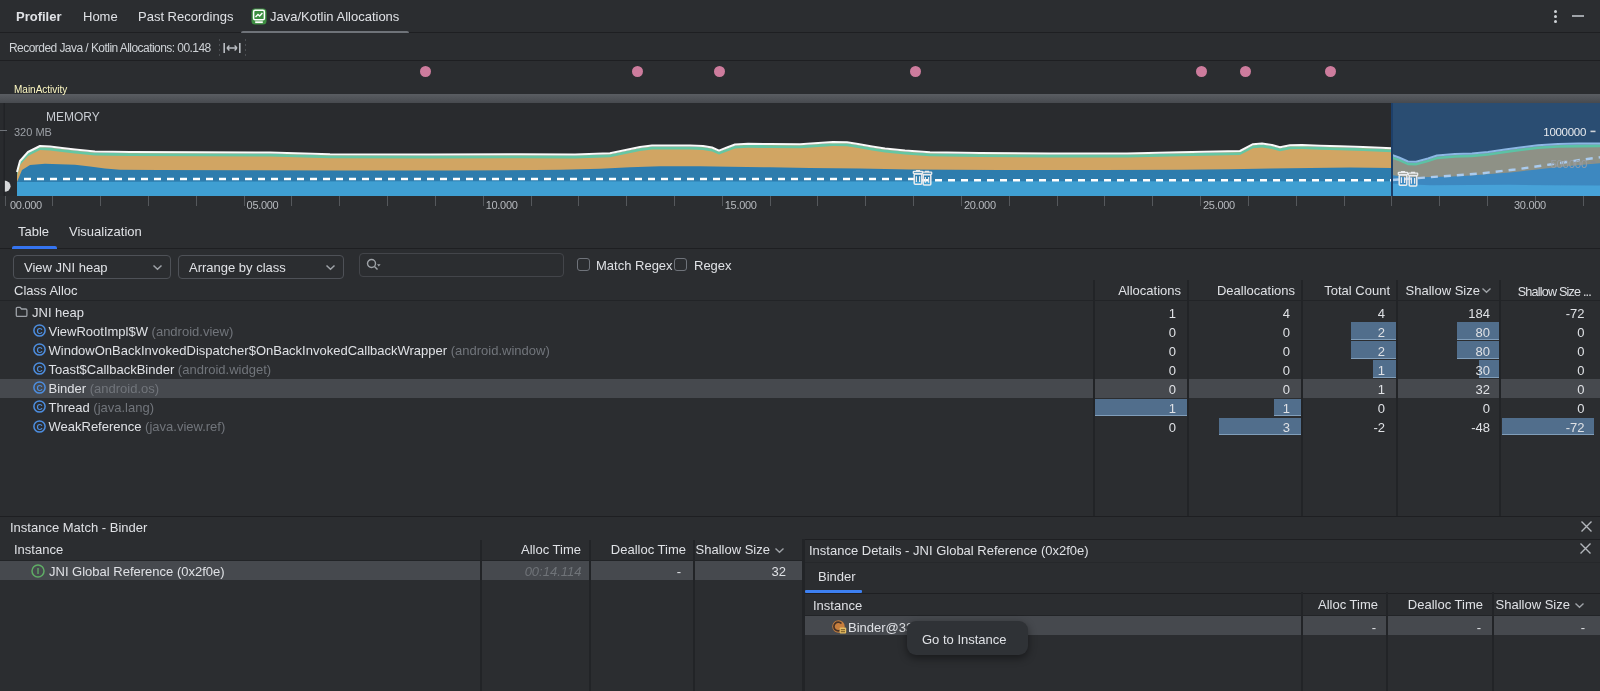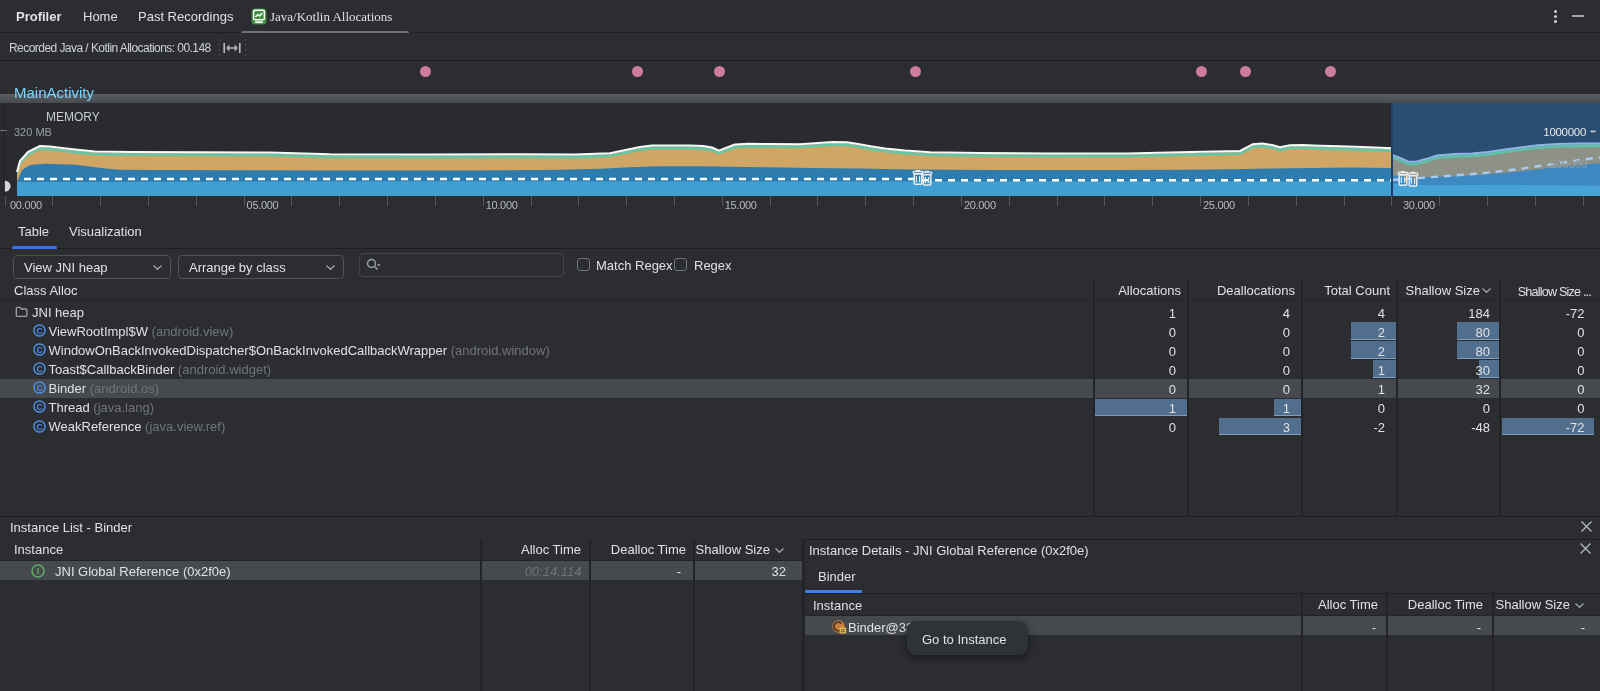--- a/index.html
+++ b/index.html
@@ -24,21 +24,21 @@
   <div class="abs t13" style="left:16px;top:10px;font-weight:bold;">Profiler</div>
   <div class="abs t13" style="left:83px;top:10px;">Home</div>
   <div class="abs t13" style="left:138px;top:10px;">Past Recordings</div>
 
   <svg class="abs" style="left:251px;top:8px;" width="16" height="17" viewBox="0 0 16 17">
     <rect x="0.5" y="0.5" width="15" height="16" rx="3.5" fill="#3d8e41"></rect>
     <rect x="2.6" y="2.2" width="10.8" height="9.6" rx="1.6" fill="none" stroke="#fff" stroke-width="1.5"></rect>
     <path d="M4.5 9 L7 6.5 L8.6 8 L11.4 5" fill="none" stroke="#fff" stroke-width="1.4"></path>
     <path d="M4.2 14.2 h7.6" stroke="#fff" stroke-width="1.8"></path>
   </svg>
-  <div class="abs t13" style="left:270px;top:10px;font-family:Liberation Serif, serif;">Java/Kotlin Allocations</div>
+  <div class="abs t13" style="left:270px;top:10px;">Java/Kotlin Allocations</div>
   <div class="abs" style="left:241px;top:31px;width:168px;height:3px;background:#6f7379;border-radius:2px 2px 0 0;"></div>
 
   <div class="abs" style="left:1554px;top:10px;width:3px;height:3px;border-radius:50%;background:#ced2d6;"></div>
   <div class="abs" style="left:1554px;top:15px;width:3px;height:3px;border-radius:50%;background:#ced2d6;"></div>
   <div class="abs" style="left:1554px;top:20px;width:3px;height:3px;border-radius:50%;background:#ced2d6;"></div>
   <div class="abs" style="left:1572px;top:15px;width:12px;height:2px;background:#9fa3a8;"></div>
 
   <div class="abs" style="left:0;top:33px;width:1600px;height:28px;background:#2b2d30;border-bottom:1px solid #1e1f22;"></div>
   <div class="abs t12" style="left:9px;top:42px;color:#ced2d6;letter-spacing:-0.55px;">Recorded Java / Kotlin Allocations: 00.148</div>
   <div class="abs" style="left:219px;top:39px;width:1px;height:18px;background:repeating-linear-gradient(#4a4d51 0 2px, transparent 2px 5px);"></div>
@@ -52,21 +52,21 @@
 
   <div class="abs" style="left:420px;top:66px;width:11px;height:11px;border-radius:50%;background:#cd7c9d;"></div>
   <div class="abs" style="left:632px;top:66px;width:11px;height:11px;border-radius:50%;background:#cd7c9d;"></div>
   <div class="abs" style="left:714px;top:66px;width:11px;height:11px;border-radius:50%;background:#cd7c9d;"></div>
   <div class="abs" style="left:910px;top:66px;width:11px;height:11px;border-radius:50%;background:#cd7c9d;"></div>
   <div class="abs" style="left:1196px;top:66px;width:11px;height:11px;border-radius:50%;background:#cd7c9d;"></div>
   <div class="abs" style="left:1240px;top:66px;width:11px;height:11px;border-radius:50%;background:#cd7c9d;"></div>
   <div class="abs" style="left:1325px;top:66px;width:11px;height:11px;border-radius:50%;background:#cd7c9d;"></div>
 
   <div class="abs" style="left:0;top:94px;width:1600px;height:9px;background:linear-gradient(#5a5d62,#474a4f);"></div>
-  <div class="abs" style="left:14px;top:85px;color:#7dd3fc;font-size:15px;line-height:1;white-space:nowrap;">MainActivity</div>
+  <div class="abs" style="left:14px;top:85px;color:#fef9c3;font-size:10px;line-height:1;white-space:nowrap;">MainActivity</div>
 
   <div id="chartwrap" class="abs" style="left:0;top:103px;width:1600px;height:94px;background:#292b2e;">
       <svg width="1600" height="94" viewBox="0 0 1600 94" style="display:block">
   <polygon points="17.0,70.0 20.0,59.0 28.0,50.0 40.0,44.0 50.0,44.5 62.0,46.0 75.0,47.5 95.0,49.5 130.0,50.0 200.0,50.3 270.0,50.6 330.0,52.3 430.0,52.6 520.0,52.2 575.0,52.4 610.0,51.3 640.0,45.0 652.0,43.5 668.0,43.6 690.0,43.6 703.0,44.0 712.0,45.5 719.0,48.6 727.0,45.5 735.0,42.5 748.0,41.7 770.0,42.0 800.0,42.2 833.0,40.0 847.0,40.3 858.0,42.0 872.0,44.5 885.0,46.6 905.0,48.5 930.0,50.2 980.0,51.0 1050.0,51.4 1127.0,51.6 1180.0,50.3 1240.0,49.0 1253.0,42.2 1262.0,41.4 1272.0,43.0 1280.0,45.3 1290.0,43.2 1302.0,43.0 1320.0,43.8 1340.0,44.3 1363.0,45.0 1392.0,46.2 1392.0,93.5 17.0,93.5" fill="#3f9fd2"></polygon>
   <polygon points="17.0,79.0 400.0,78.2 800.0,78.6 1100.0,78.2 1392.0,78.3 1392.0,93.5 17.0,93.5" fill="#3f9fd2"></polygon>
   <polygon points="17.0,70.0 20.0,59.0 28.0,50.0 40.0,44.0 50.0,44.5 62.0,46.0 75.0,47.5 95.0,49.5 130.0,50.0 200.0,50.3 270.0,50.6 330.0,52.3 430.0,52.6 520.0,52.2 575.0,52.4 610.0,51.3 640.0,45.0 652.0,43.5 668.0,43.6 690.0,43.6 703.0,44.0 712.0,45.5 719.0,48.6 727.0,45.5 735.0,42.5 748.0,41.7 770.0,42.0 800.0,42.2 833.0,40.0 847.0,40.3 858.0,42.0 872.0,44.5 885.0,46.6 905.0,48.5 930.0,50.2 980.0,51.0 1050.0,51.4 1127.0,51.6 1180.0,50.3 1240.0,49.0 1253.0,42.2 1262.0,41.4 1272.0,43.0 1280.0,45.3 1290.0,43.2 1302.0,43.0 1320.0,43.8 1340.0,44.3 1363.0,45.0 1392.0,46.2 1392.0,78.3 1100.0,78.2 800.0,78.6 400.0,78.2 17.0,79.0" fill="#2d7cad"></polygon>
   <polygon points="17.0,70.0 20.0,59.0 28.0,50.0 40.0,44.0 50.0,44.5 62.0,46.0 75.0,47.5 95.0,49.5 130.0,50.0 200.0,50.3 270.0,50.6 330.0,52.3 430.0,52.6 520.0,52.2 575.0,52.4 610.0,51.3 640.0,45.0 652.0,43.5 668.0,43.6 690.0,43.6 703.0,44.0 712.0,45.5 719.0,48.6 727.0,45.5 735.0,42.5 748.0,41.7 770.0,42.0 800.0,42.2 833.0,40.0 847.0,40.3 858.0,42.0 872.0,44.5 885.0,46.6 905.0,48.5 930.0,50.2 980.0,51.0 1050.0,51.4 1127.0,51.6 1180.0,50.3 1240.0,49.0 1253.0,42.2 1262.0,41.4 1272.0,43.0 1280.0,45.3 1290.0,43.2 1302.0,43.0 1320.0,43.8 1340.0,44.3 1363.0,45.0 1392.0,46.2 1392.0,65.0 1350.0,64.6 1310.0,64.9 1270.0,65.4 1230.0,66.3 1180.0,66.8 1100.0,67.0 1000.0,67.0 910.0,66.4 860.0,65.6 810.0,65.0 770.0,64.3 730.0,63.8 700.0,63.3 660.0,63.2 630.0,64.3 600.0,65.8 560.0,66.8 460.0,67.5 340.0,67.5 240.0,67.2 160.0,67.0 120.0,66.8 105.0,65.5 90.0,63.5 75.0,61.8 60.0,61.2 45.0,60.8 30.0,62.0 22.0,67.0 17.0,79.0" fill="#d1a563"></polygon>
   <polygon points="17.0,70.2 20.0,59.2 28.0,50.2 40.0,44.2 50.0,44.7 62.0,46.2 75.0,47.7 95.0,49.7 130.0,50.2 200.0,50.5 270.0,50.8 330.0,52.5 430.0,52.8 520.0,52.4 575.0,52.6 610.0,51.5 640.0,45.2 652.0,43.7 668.0,43.8 690.0,43.8 703.0,44.2 712.0,45.7 719.0,48.8 727.0,45.7 735.0,42.7 748.0,41.9 770.0,42.2 800.0,42.4 833.0,40.2 847.0,40.5 858.0,42.2 872.0,44.7 885.0,46.8 905.0,48.7 930.0,50.4 980.0,51.2 1050.0,51.6 1127.0,51.8 1180.0,50.5 1240.0,49.2 1253.0,42.4 1262.0,41.6 1272.0,43.2 1280.0,45.5 1290.0,43.4 1302.0,43.2 1320.0,44.0 1340.0,44.5 1363.0,45.2 1392.0,46.4 1392.0,49.2 1363.0,48.0 1340.0,47.3 1320.0,46.8 1302.0,46.0 1290.0,46.2 1280.0,48.3 1272.0,46.0 1262.0,44.4 1253.0,45.2 1240.0,52.0 1180.0,53.3 1127.0,54.6 1050.0,54.4 980.0,54.0 930.0,53.2 905.0,51.5 885.0,49.6 872.0,47.5 858.0,45.0 847.0,43.3 833.0,43.0 800.0,45.2 770.0,45.0 748.0,44.7 735.0,45.5 727.0,48.5 719.0,51.6 712.0,48.5 703.0,47.0 690.0,46.6 668.0,46.6 652.0,46.5 640.0,48.0 610.0,54.3 575.0,55.4 520.0,55.2 430.0,55.6 330.0,55.3 270.0,53.6 200.0,53.3 130.0,53.0 95.0,52.5 75.0,50.5 62.0,49.0 50.0,47.5 40.0,47.0 28.0,53.0 20.0,62.0 17.0,73.0" fill="#66c6a3"></polygon>
   <polyline points="17.0,69.0 20.0,58.0 28.0,49.0 40.0,43.0 50.0,43.5 62.0,45.0 75.0,46.5 95.0,48.5 130.0,49.0 200.0,49.3 270.0,49.6 330.0,51.3 430.0,51.6 520.0,51.2 575.0,51.4 610.0,50.3 640.0,44.0 652.0,42.5 668.0,42.6 690.0,42.6 703.0,43.0 712.0,44.5 719.0,47.6 727.0,44.5 735.0,41.5 748.0,40.7 770.0,41.0 800.0,41.2 833.0,39.0 847.0,39.3 858.0,41.0 872.0,43.5 885.0,45.6 905.0,47.5 930.0,49.2 980.0,50.0 1050.0,50.4 1127.0,50.6 1180.0,49.3 1240.0,48.0 1253.0,41.2 1262.0,40.4 1272.0,42.0 1280.0,44.3 1290.0,42.2 1302.0,42.0 1320.0,42.8 1340.0,43.3 1363.0,44.0 1392.0,45.2" fill="none" stroke="#fafafa" stroke-width="2" stroke-linejoin="round" stroke-linecap="butt" opacity="1"></polyline>
   <polyline points="24.0,76.0 917.0,76.0" fill="none" stroke="#ffffff" stroke-width="2.6" stroke-dasharray="7 6" stroke-linejoin="round" stroke-linecap="butt" opacity="1"></polyline>
@@ -152,21 +152,21 @@
   <div class="abs" style="left:1439.1px;top:196px;width:1px;height:10px;background:#55585c;"></div>
   <div class="abs" style="left:1486.9px;top:196px;width:1px;height:10px;background:#55585c;"></div>
   <div class="abs" style="left:1534.7px;top:196px;width:1px;height:10px;background:#55585c;"></div>
   <div class="abs" style="left:1582.6px;top:196px;width:1px;height:10px;background:#55585c;"></div>
   <div class="abs t11" style="left:10.0px;top:200px;color:#b6b9be;letter-spacing:-0.3px;">00.000</div>
   <div class="abs t11" style="left:246.6px;top:200px;color:#b6b9be;letter-spacing:-0.3px;">05.000</div>
   <div class="abs t11" style="left:485.7px;top:200px;color:#b6b9be;letter-spacing:-0.3px;">10.000</div>
   <div class="abs t11" style="left:724.8px;top:200px;color:#b6b9be;letter-spacing:-0.3px;">15.000</div>
   <div class="abs t11" style="left:963.9px;top:200px;color:#b6b9be;letter-spacing:-0.3px;">20.000</div>
   <div class="abs t11" style="left:1203.0px;top:200px;color:#b6b9be;letter-spacing:-0.3px;">25.000</div>
-  <div class="abs t11" style="left:1403px;top:200px;color:#b6b9be;letter-spacing:-0.3px;">30.000</div>
+  <div class="abs t11" style="left:1514px;top:200px;color:#b6b9be;letter-spacing:-0.3px;">30.000</div>
     </div>
 
   <div class="abs" style="left:0;top:218px;width:1600px;height:31px;border-bottom:1px solid #1e1f22;"></div>
   <div class="abs t13" style="left:18px;top:225px;">Table</div>
   <div class="abs t13" style="left:69px;top:225px;">Visualization</div>
   <div class="abs" style="left:12px;top:246px;width:45px;height:3px;background:#3574f0;border-radius:2px 2px 0 0;"></div>
 
   <div class="abs" style="left:13px;top:255px;width:158px;height:24px;border:1px solid #4e5157;border-radius:4px;"></div>
   <div class="abs t13" style="left:24px;top:261px;">View JNI heap</div>
   <svg class="abs" style="left:152px;top:264px;" width="11" height="7">
@@ -281,38 +281,38 @@
   <div class="num" style="top:420.0px;left:1384.5px;width:200px;">-72</div>
   <div class="vsep" style="left:1093px;top:280px;height:236px;"></div>
   <div class="vsep" style="left:1187px;top:280px;height:236px;"></div>
   <div class="vsep" style="left:1301px;top:280px;height:236px;"></div>
   <div class="vsep" style="left:1396px;top:280px;height:236px;"></div>
   <div class="vsep" style="left:1499px;top:280px;height:236px;"></div>
     </div>
 
   <div id="bottom">
       <div class="abs" style="left:0;top:516px;width:1600px;height:1px;background:#1e1f22;"></div>
-  <div class="abs t13" style="left:10px;top:521px;">Instance List - Binder</div>
+  <div class="abs t13" style="left:10px;top:521px;">Instance Match - Binder</div>
   <svg class="abs" style="left:1580px;top:520px;" width="13" height="13">
         <path d="M1.5 1.5 L11.5 11.5 M11.5 1.5 L1.5 11.5" stroke="#b3b7bc" stroke-width="1.4"></path>
       </svg>
   <div class="abs t13" style="left:14px;top:543px;">Instance</div>
   <div class="num t13" style="left:381px;top:543px;width:200px;">Alloc Time</div>
   <div class="num t13" style="left:486px;top:543px;width:200px;">Dealloc Time</div>
   <div class="num t13" style="left:570px;top:543px;width:200px;">Shallow Size</div>
   <svg class="abs" style="left:774px;top:547px;" width="11" height="7">
         <path d="M1.5 1.5 L5.5 5.2 L9.5 1.5" stroke="#9fa3a8" stroke-width="1.4" fill="none"></path>
       </svg>
   <div class="abs" style="left:0;top:560px;width:803px;height:1px;background:#222427;"></div>
   <div class="selrow" style="left:0;top:561px;width:803px;height:19px;"></div>
   <svg class="abs" style="left:31px;top:563.5px;" width="14" height="14" viewBox="0 0 14 14">
   <circle cx="7" cy="7" r="6" fill="none" stroke="#5fad65" stroke-width="1.5"></circle>
   <text x="7" y="10.4" font-size="9" font-weight="bold" fill="#5fad65" text-anchor="middle" font-family="Liberation Sans">I</text>
 </svg>
-  <div class="abs t13" style="left:55px;top:565px;text-align:right;">JNI Global Reference (0x2f0e)</div>
+  <div class="abs t13" style="left:49px;top:565px;text-align:right;">JNI Global Reference (0x2f0e)</div>
   <div class="num t13" style="left:381.5px;top:565px;width:200px;color:#6f7378;font-style:italic;">00:14.114</div>
   <div class="num t13" style="left:481px;top:565px;width:200px;">-</div>
   <div class="num t13" style="left:586px;top:565px;width:200px;">32</div>
   <div class="vsep" style="left:479.5px;top:540px;height:151px;"></div>
   <div class="vsep" style="left:588.5px;top:540px;height:151px;"></div>
   <div class="vsep" style="left:692.5px;top:540px;height:151px;"></div>
   <div class="abs" style="left:802px;top:539px;width:2.5px;height:152px;background:#222427;"></div>
   <div class="abs" style="left:805px;top:539px;width:795px;height:1px;background:#1e1f22;"></div>
   <div class="abs t13" style="left:809px;top:544px;">Instance Details - JNI Global Reference (0x2f0e)</div>
   <svg class="abs" style="left:1579px;top:542px;" width="13" height="13">

